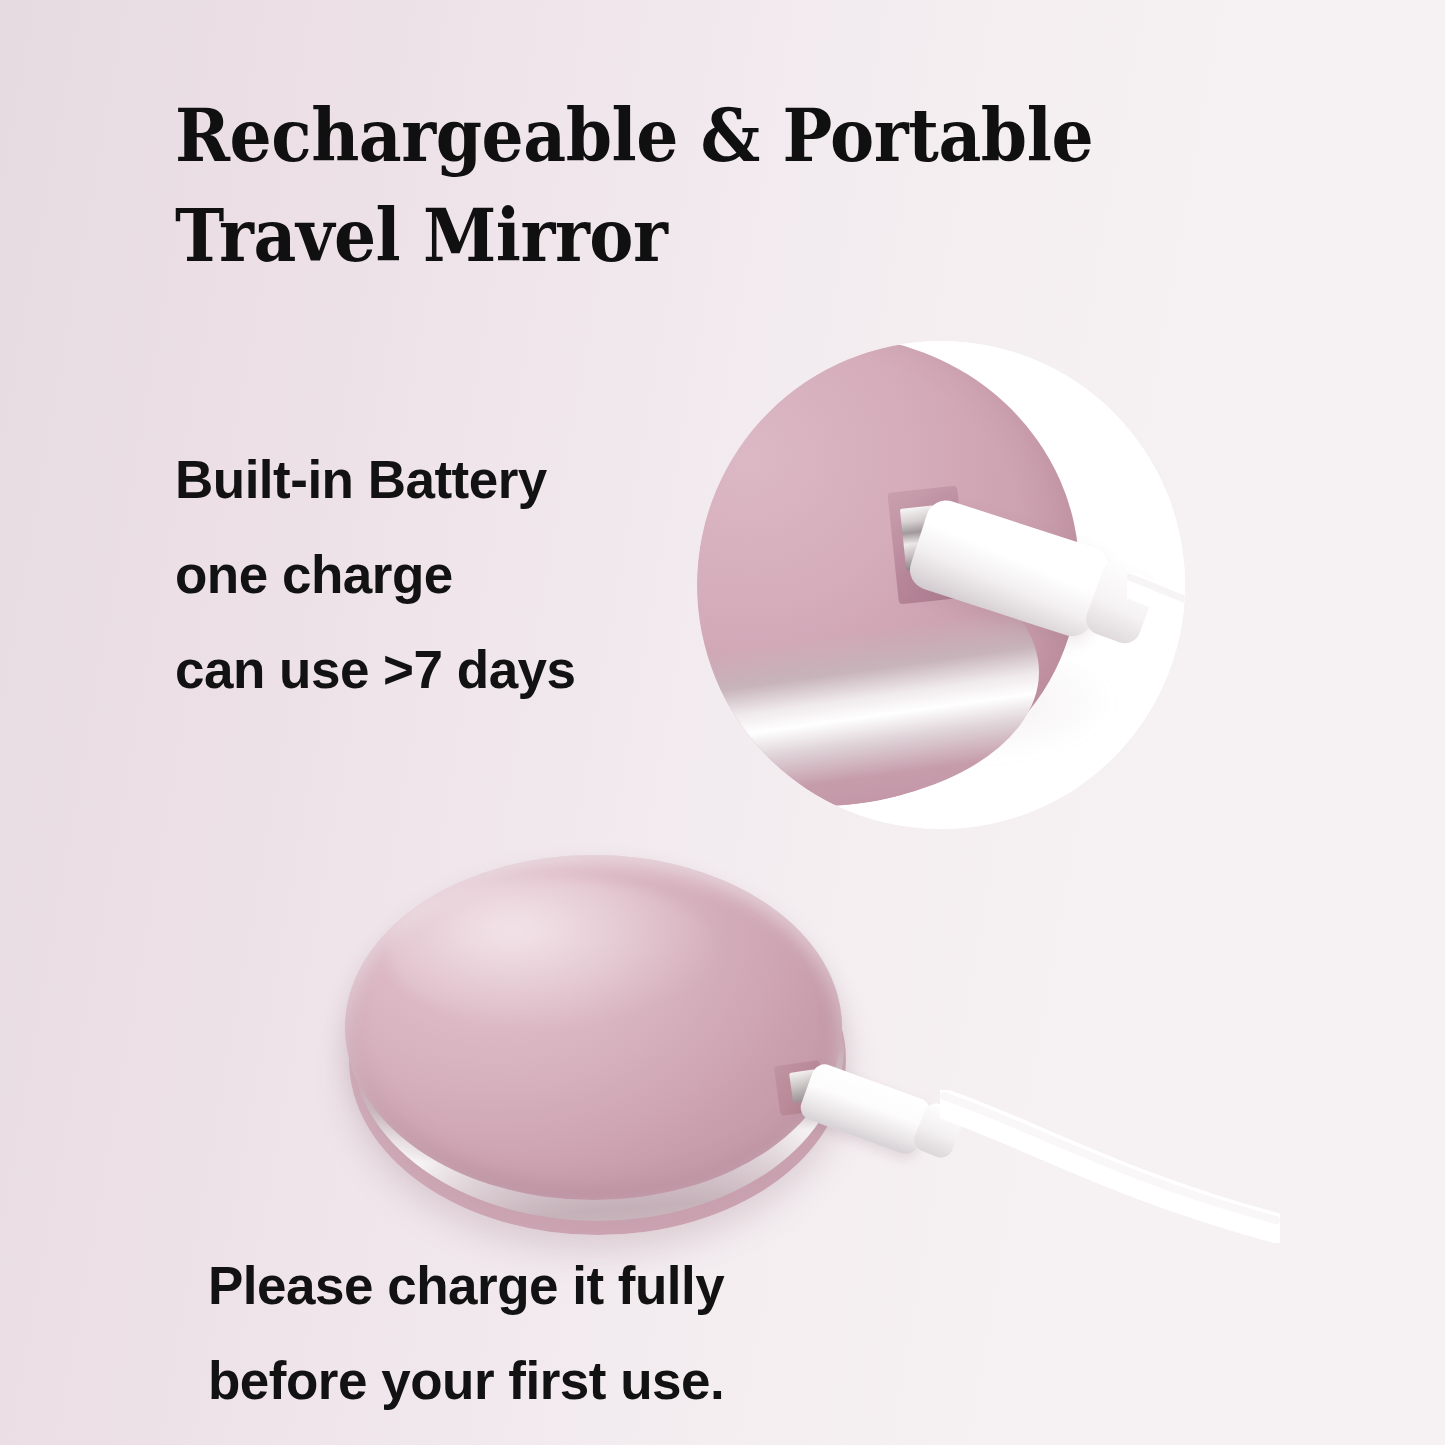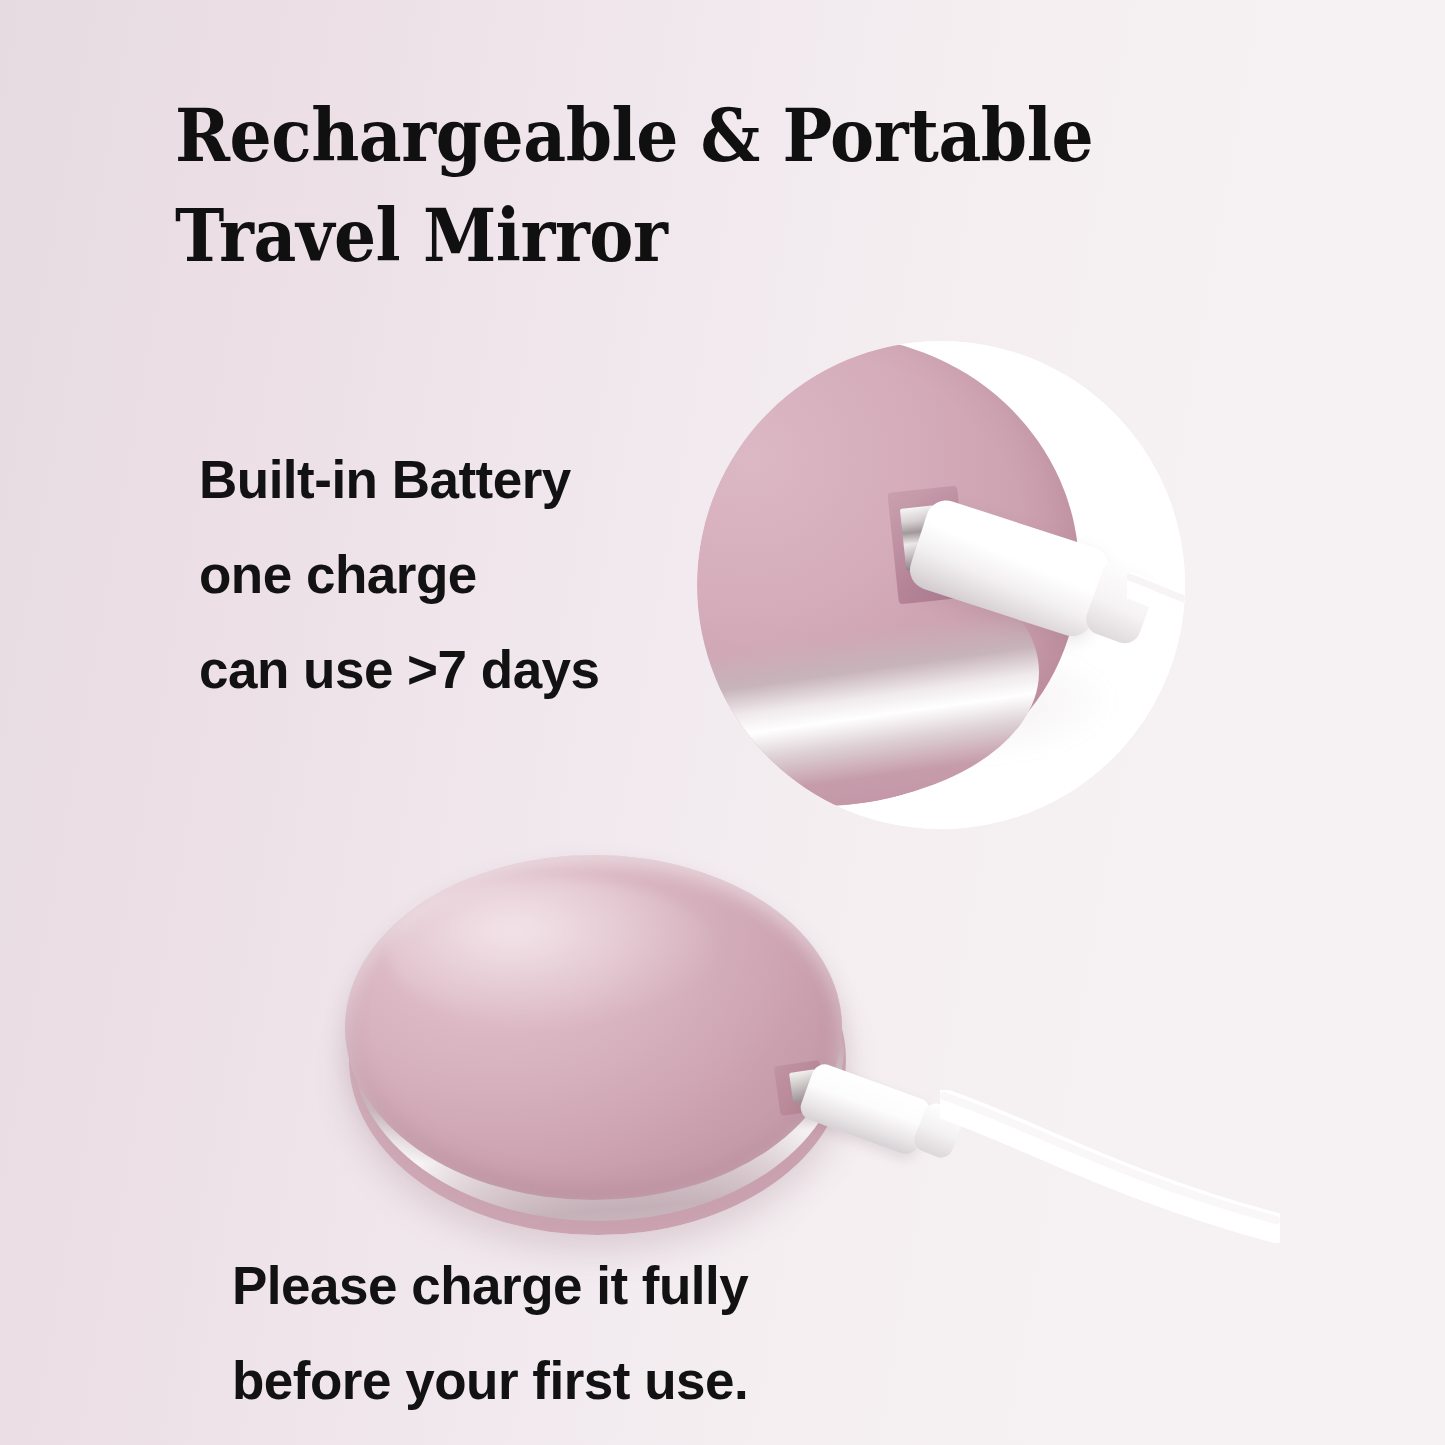--- a/index.html
+++ b/index.html
@@ -42,21 +42,20 @@
   
   .copy {
     position: absolute;
     color: #121212;
     font-family: "Liberation Sans", sans-serif;
     font-weight: 700;
     font-size: 53px;
     line-height: 95px;
     letter-spacing: -0.5px;
     white-space: pre-line;
-    margin-left: 24px;
   }
   .copy-battery { left: 175px; top: 432px; width: 600px; }
   .copy-footer  { left: 208px; top: 1238px; width: 760px; }
 
   
   .product-main {
     position: absolute;
     left: 345px;
     top: 855px;
     width: 505px;

